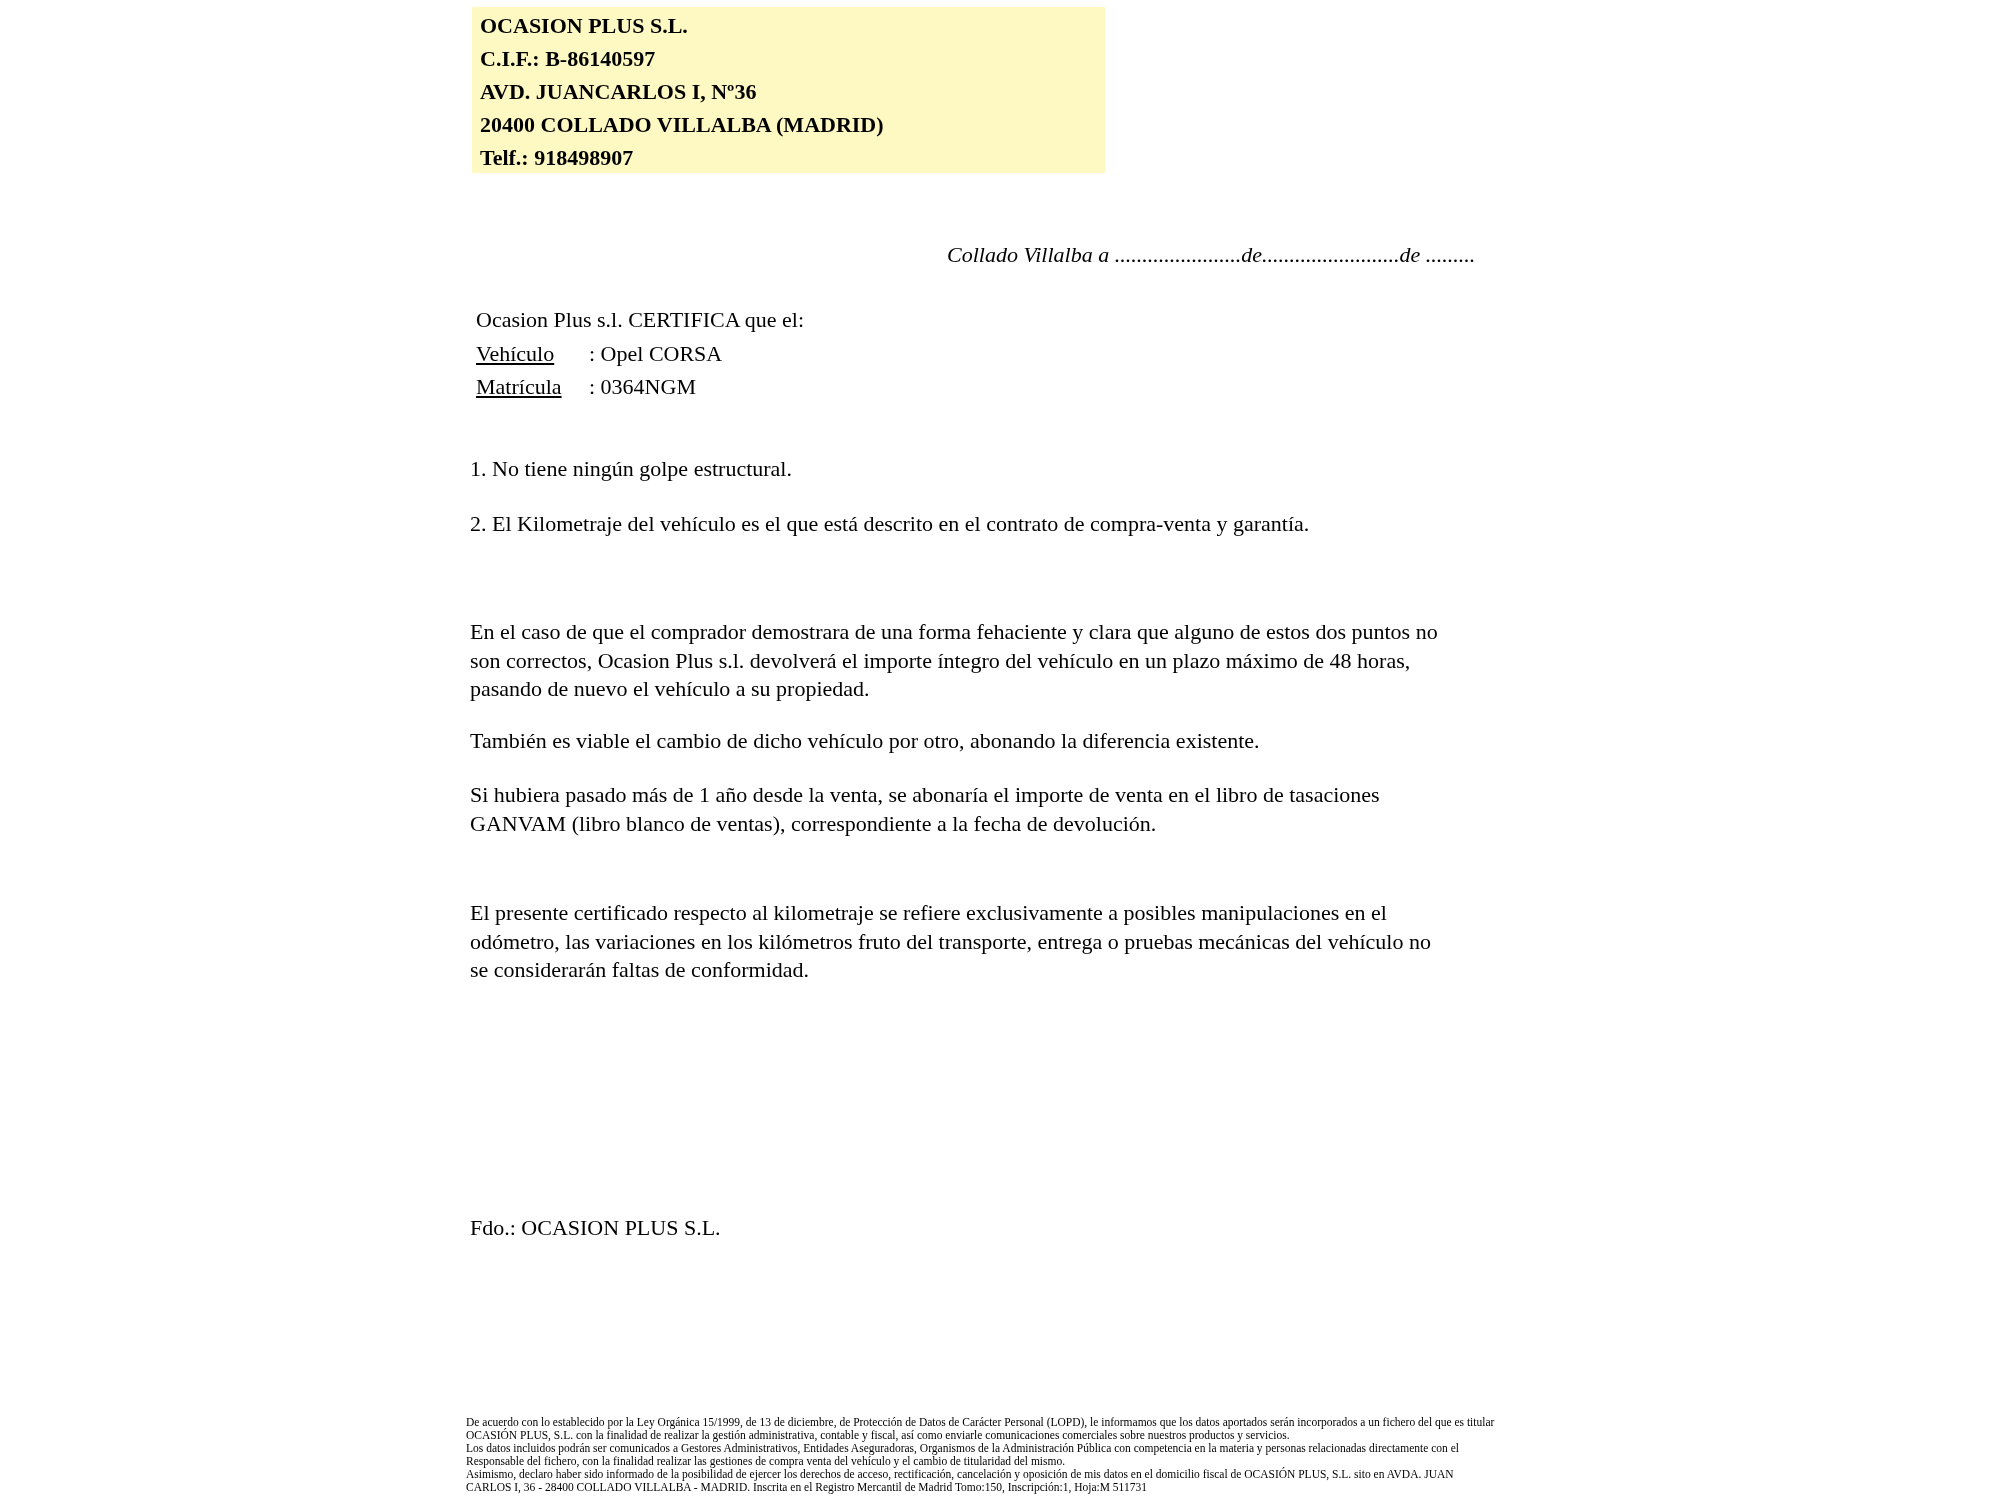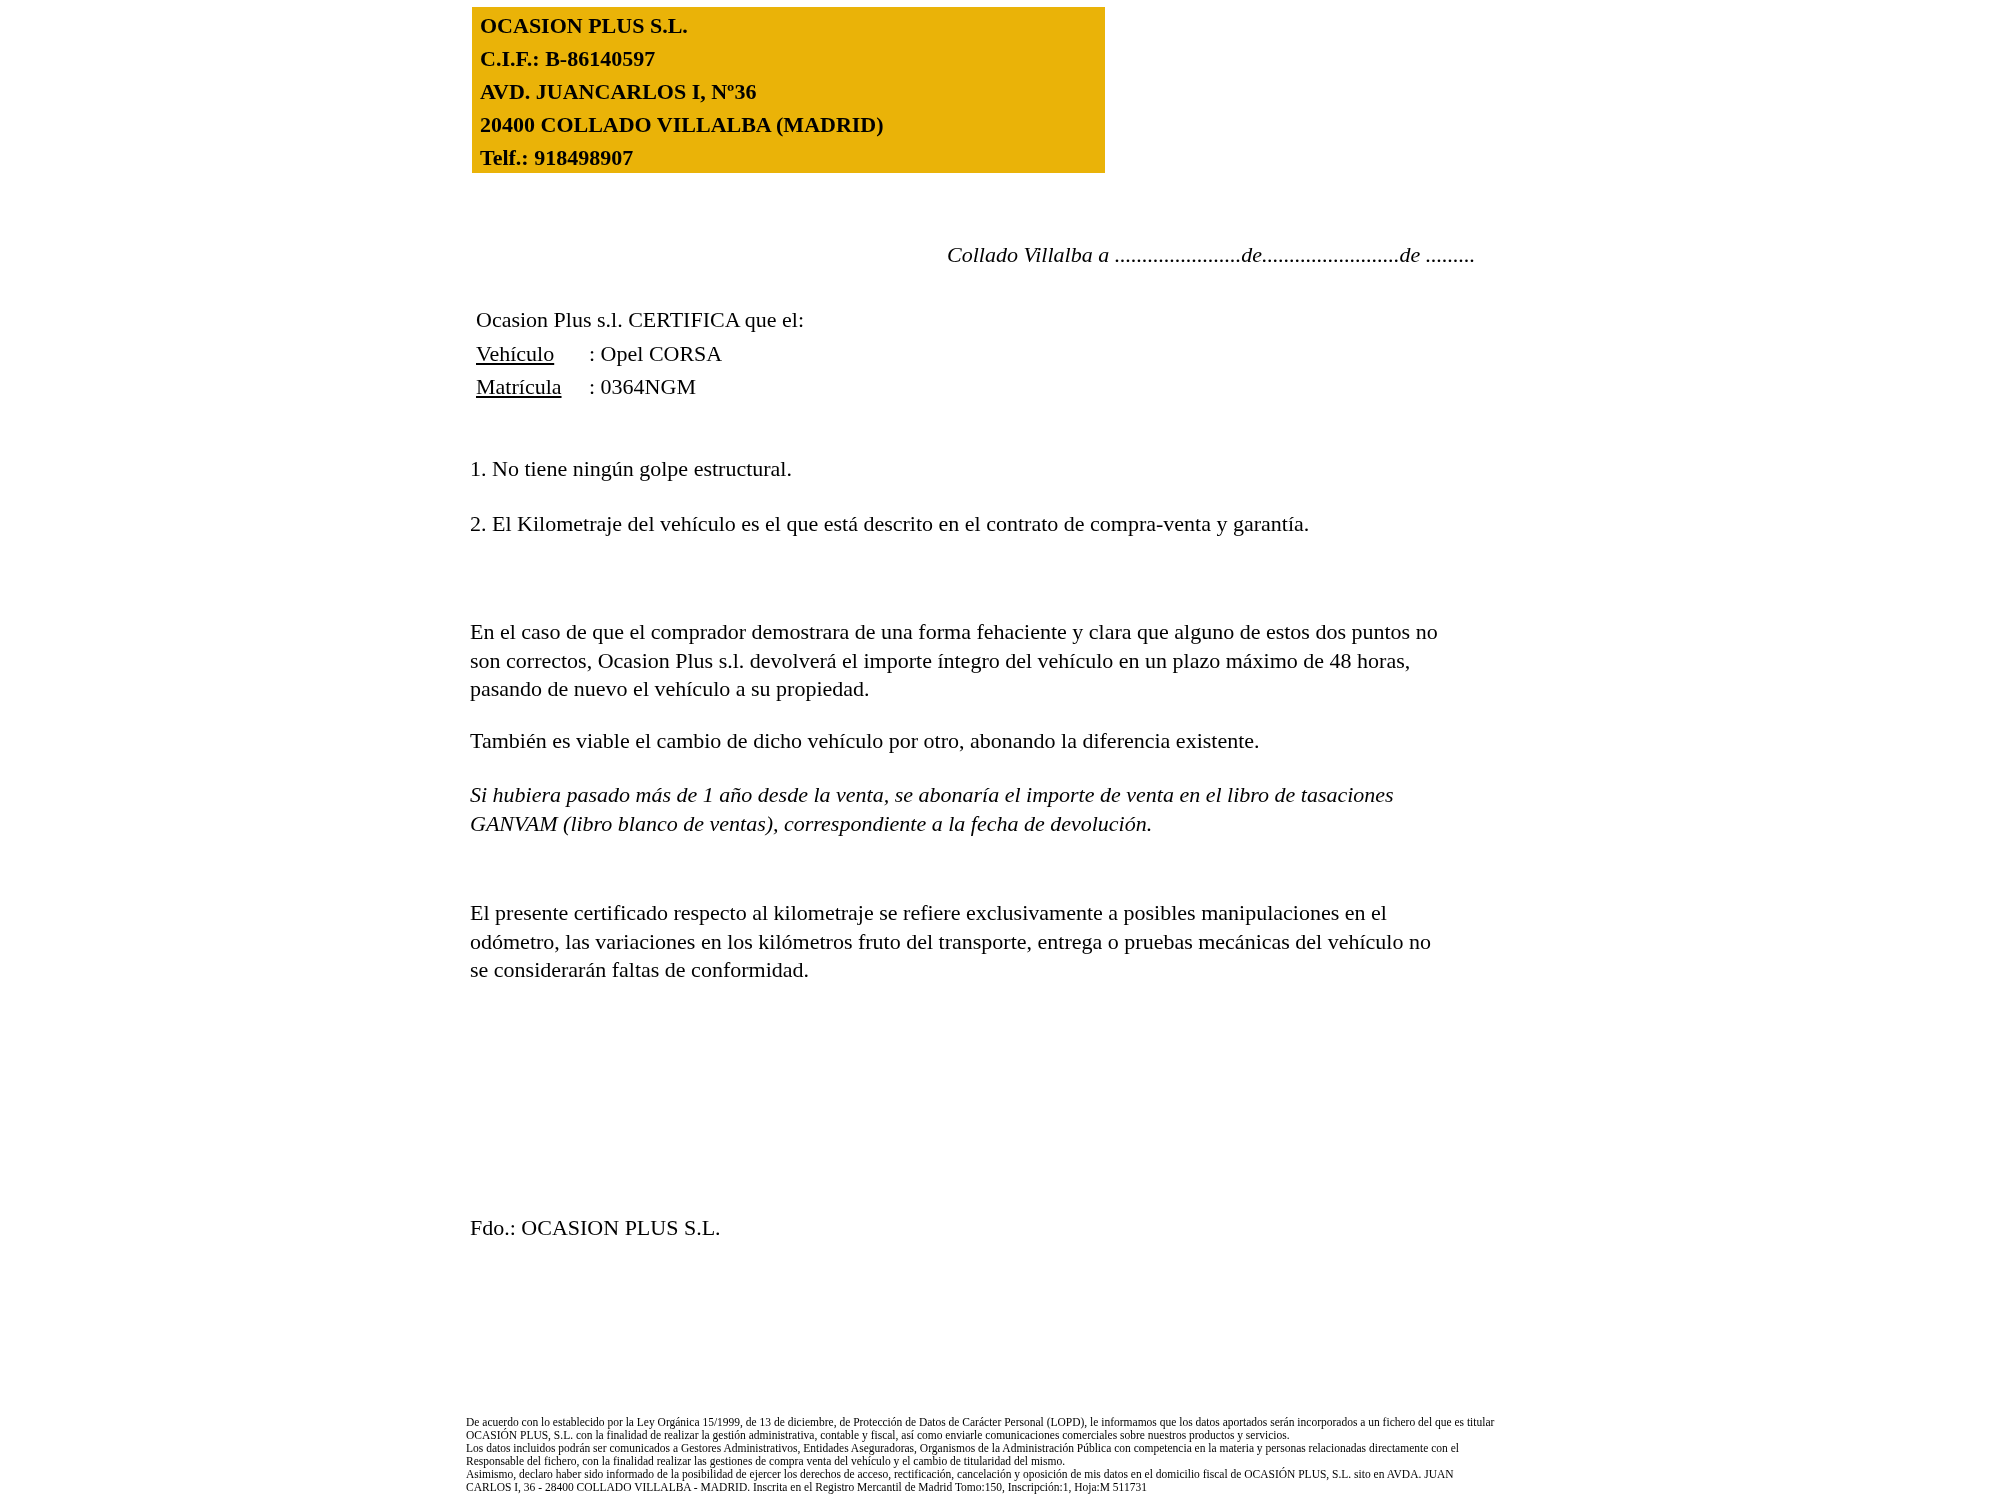--- a/index.html
+++ b/index.html
@@ -49,42 +49,42 @@
   .point-2{top:511px;}
   .para{
     position:absolute;
     left:470px;
     font-size:22px;
     line-height:28.5px;
     white-space:pre;
   }
   .para-1{top:618px;}
   .para-2{top:727px;}
-  .para-3{top:781px;font-style:italic;}
+  .para-3{top:781px;}
   .para-4{top:862px;margin-top:37px;}
   .signature{
     position:absolute;
     left:470px;top:1215px;
     font-size:22px;
     white-space:pre;
   }
   .legal{
     position:absolute;
     left:466px;top:1416px;
     font-size:11.5px;
     line-height:12.9px;
     white-space:pre;
   }
 </style>
 </head>
 <body>
 
 <div class="page">
 
-  <div class="header-box" style="background: #eab308;">
+  <div class="header-box" style="background: #fef9c3;">
     <div class="hline">OCASION PLUS S.L.</div>
     <div class="hline">C.I.F.: B-86140597</div>
     <div class="hline">AVD. JUANCARLOS I, Nº36</div>
     <div class="hline">20400 COLLADO VILLALBA (MADRID)</div>
     <div class="hline">Telf.: 918498907</div>
   </div>
 
   <div class="date-line">Collado Villalba a .......................de.........................de .........</div>
 
   <div class="cert-block">

